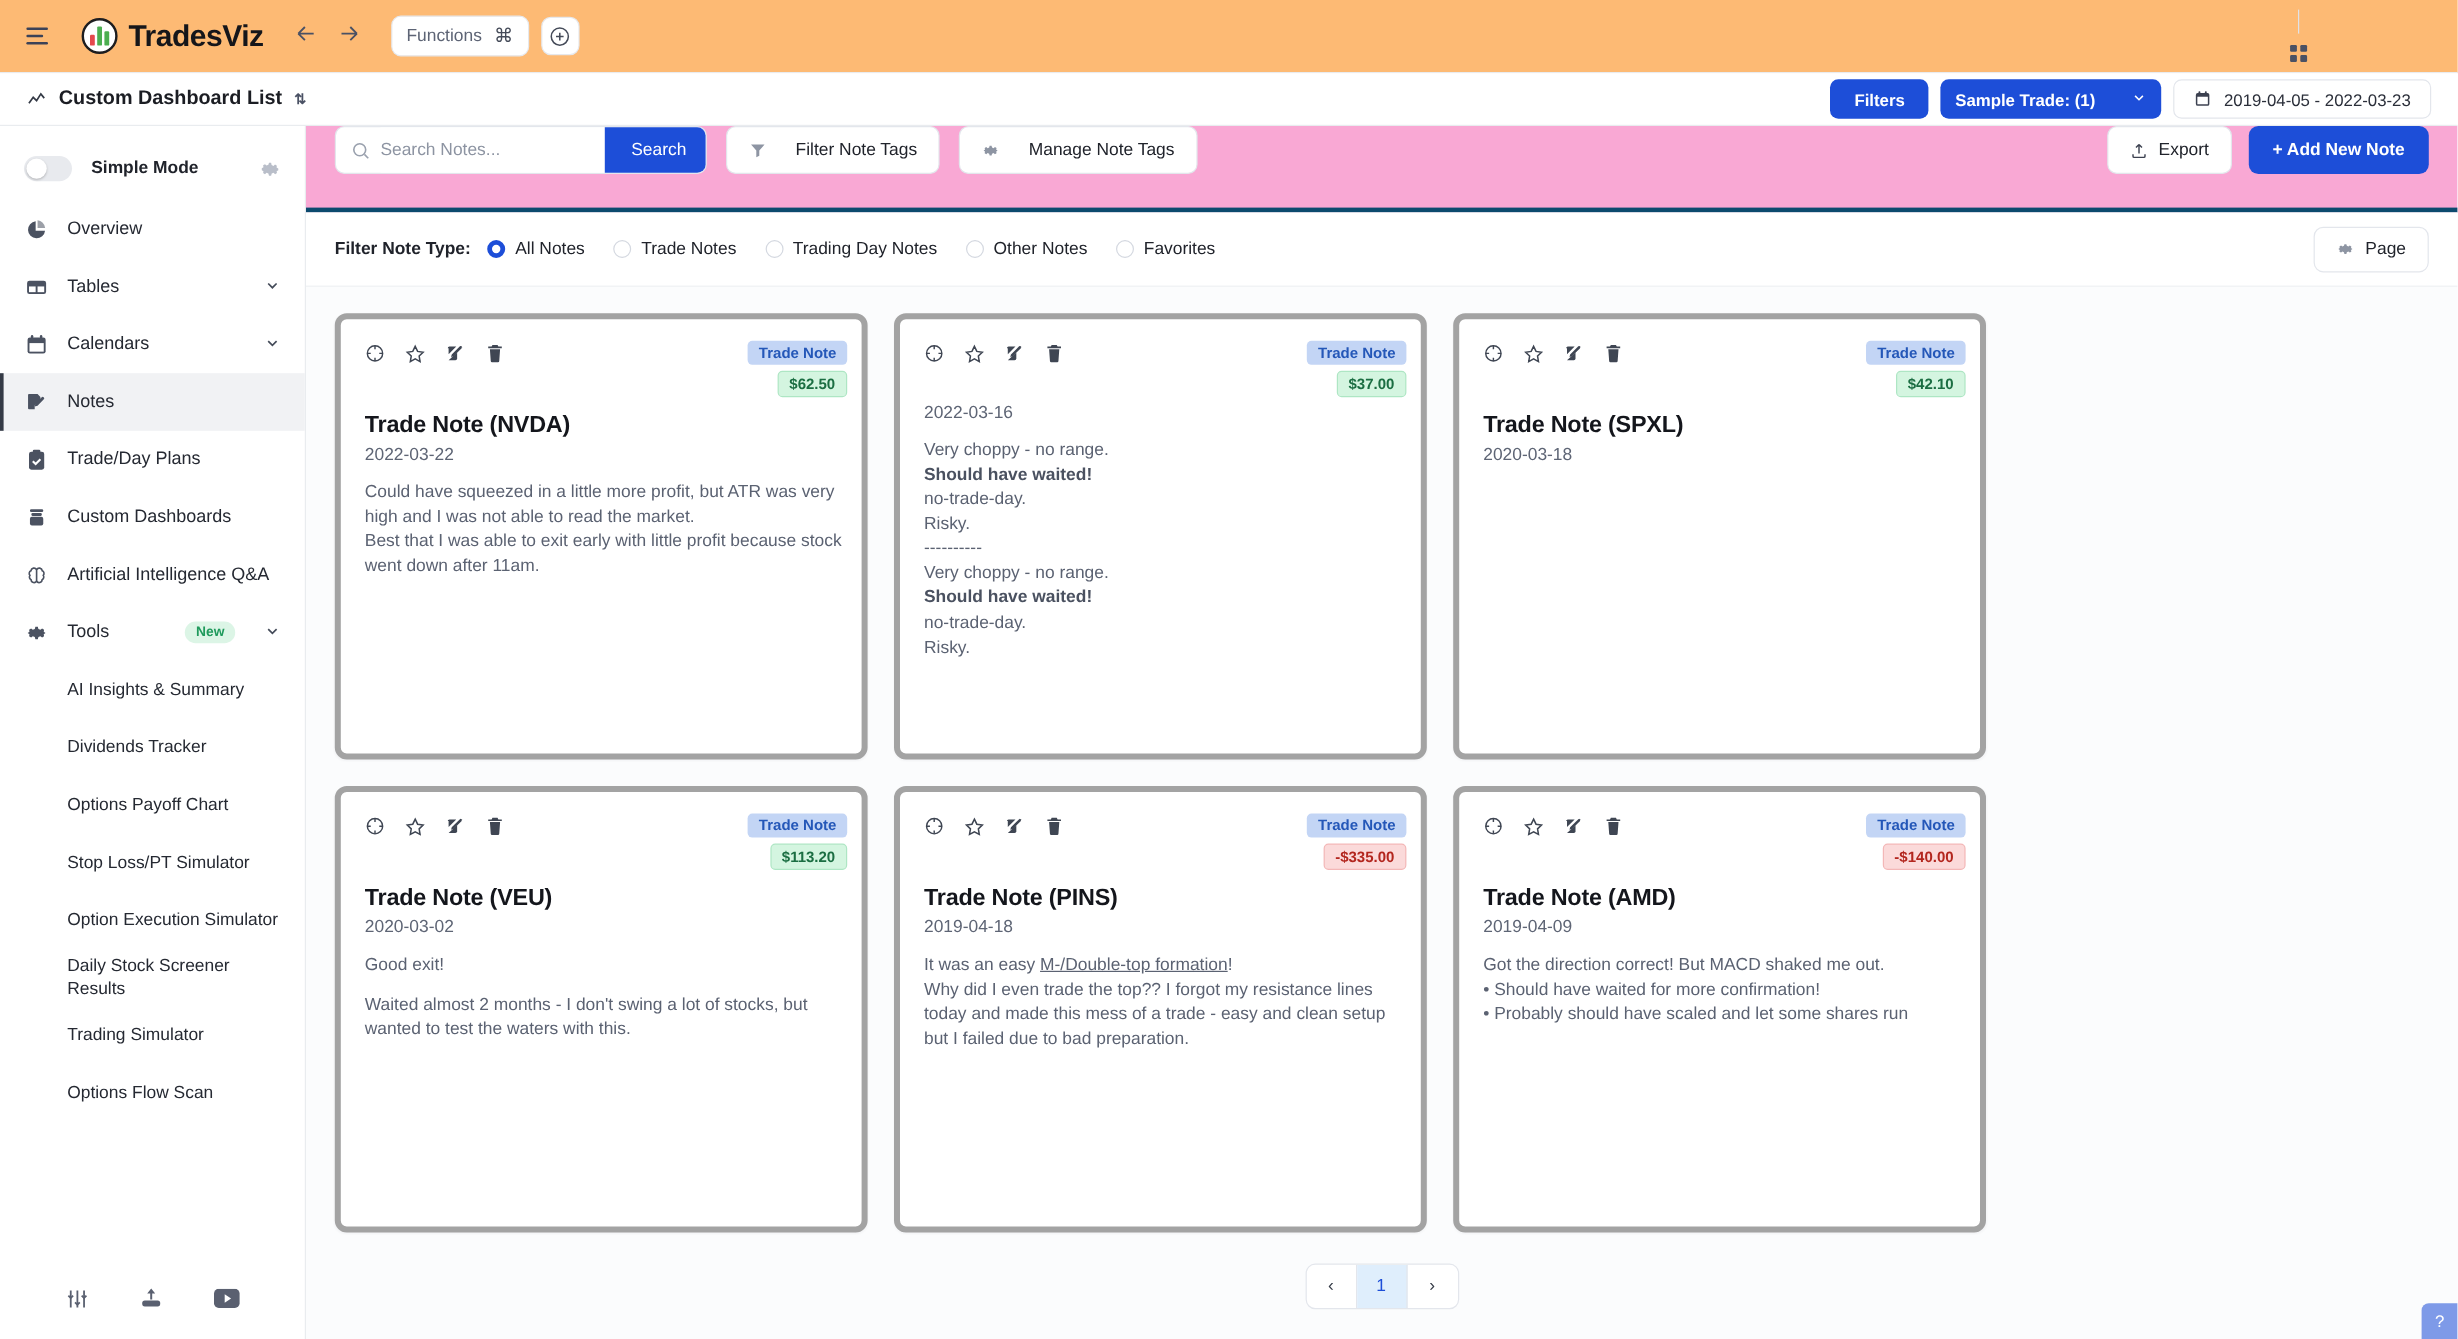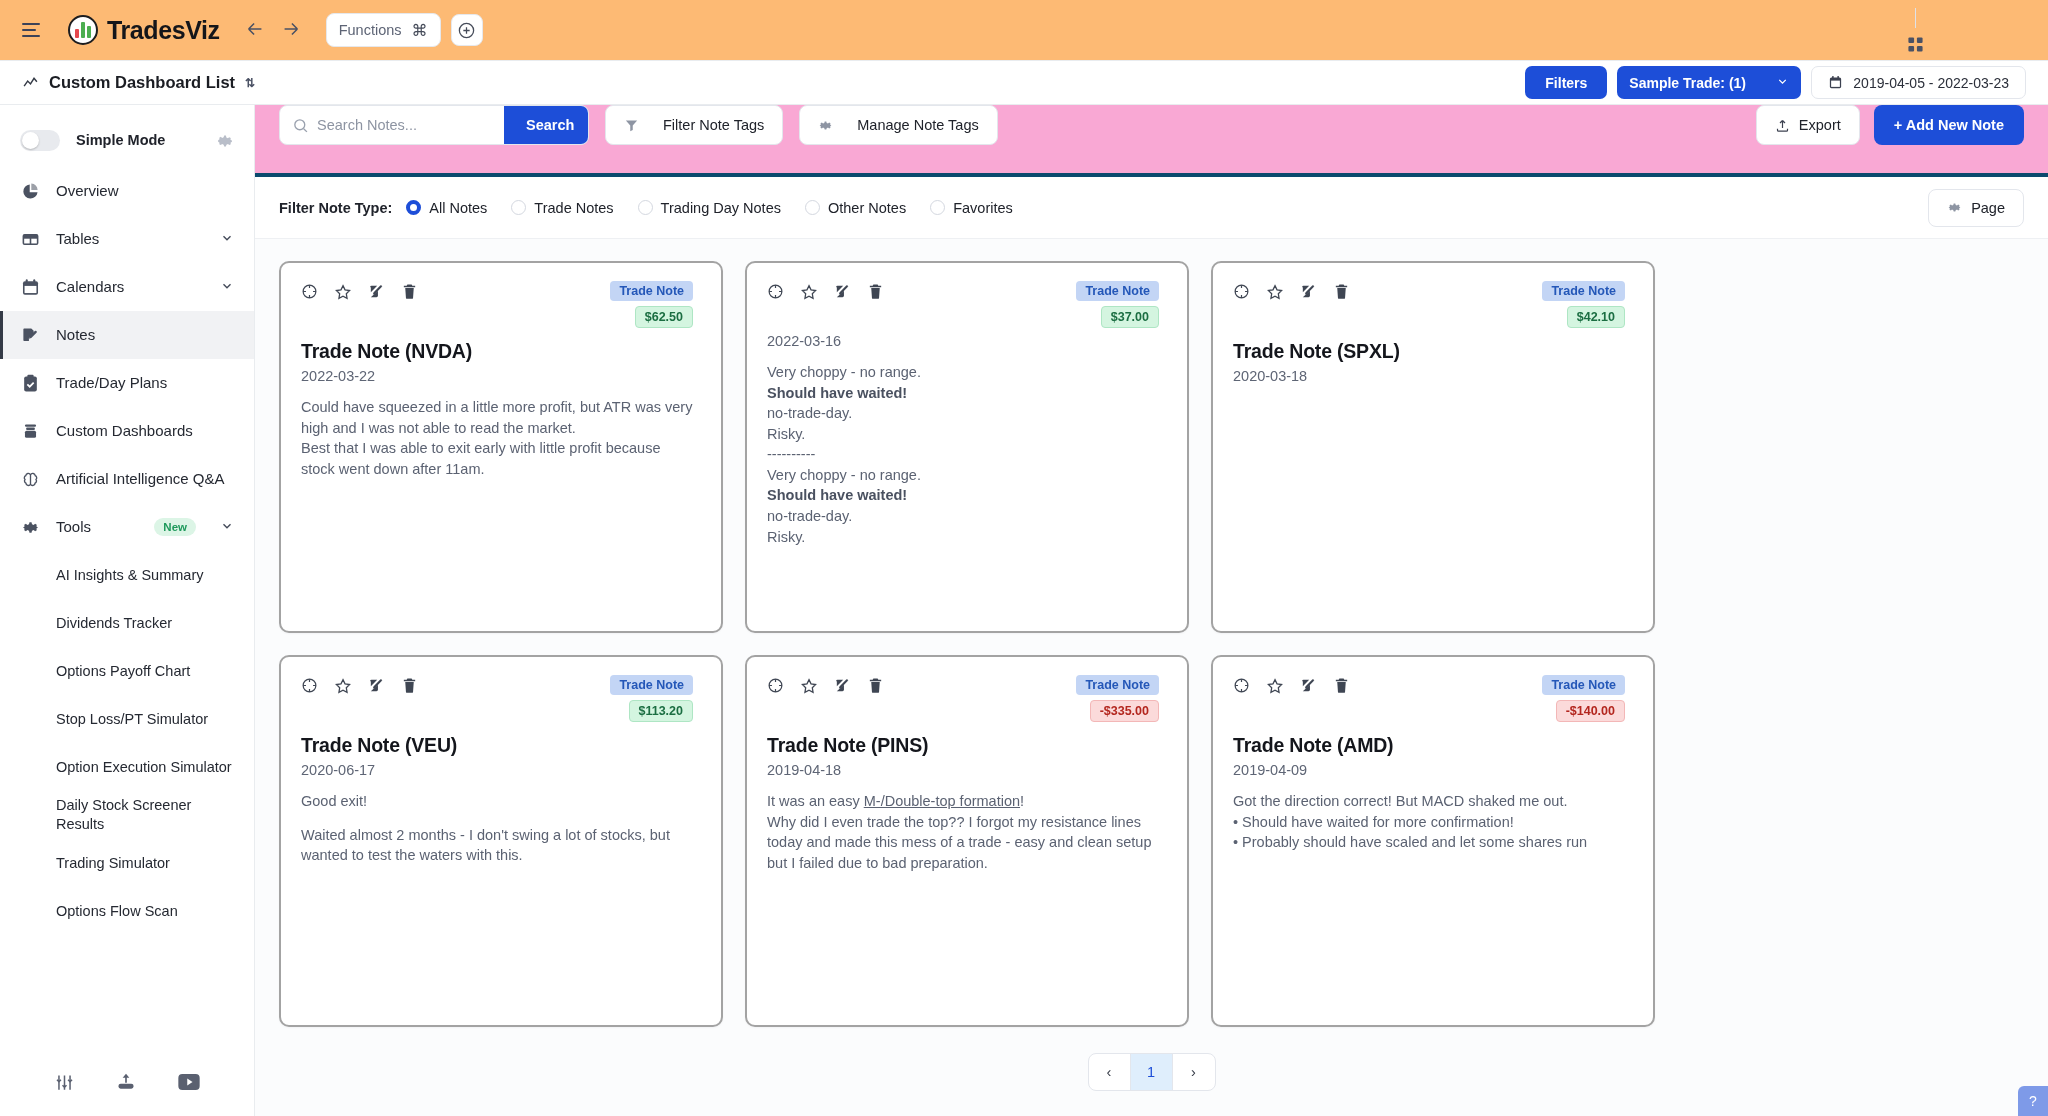--- a/index.html
+++ b/index.html
@@ -102,38 +102,38 @@
   .sidebar-footer { position:absolute; bottom:0; left:0; width:255px; height:68px; display:flex; align-items:center; justify-content:center; gap:42px; color:#5a6070; }
   .sf-ico { cursor:pointer; display:flex; }
 
   
   .main { position:absolute; top:105px; left:255px; width:1793px; height:1011px; background:#fbfcfd; overflow:hidden; }
   .toolbar { height:72px; background:#f9a8d4; border-bottom:4px solid #0c4a6e; display:flex; align-items:flex-start; padding:0 24px; }
   .search-wrap { display:flex; align-items:center; height:40px; border:1px solid #e3e6ec; border-radius:8px; overflow:hidden; background:#fff; width:310px; }
   .search-wrap .ico { padding:0 8px 0 12px; color:#9aa1ae; display:flex; }
   .search-wrap input { flex:1; border:none; outline:none; font-size:14.5px; color:#333; font-family:inherit; height:100%; }
   .search-wrap input::placeholder { color:#8d94a2; }
-  .search-btn { background:#1d4ed8; color:#fff; border:none; height:40px; padding:0 22px; font-size:14.5px; font-weight:700; cursor:pointer; font-family:inherit; }
+  .search-btn { background:#1d4ed8; color:#fff; border:none; height:40px; padding:0 22px; font-size:14.5px; font-weight:400; cursor:pointer; font-family:inherit; }
   .tb-pill { margin-left:16px; height:40px; border:1px solid #e3e6ec; border-radius:8px; background:#fff; display:flex; align-items:center; gap:24px; padding:0 18px; font-size:14.5px; color:#20232b; cursor:pointer; }
   .tb-right { margin-left:auto; display:flex; align-items:center; gap:14px;padding-left:40px; }
   .export-btn { height:40px; border:1px solid #e3e6ec; border-radius:8px; background:#fff; display:flex; align-items:center; gap:9px; padding:0 18px; font-size:14.5px; color:#20232b; cursor:pointer; }
   .add-note-btn { height:40px; background:#1d4ed8; color:#fff; border:none; border-radius:8px; display:flex; align-items:center; gap:7px; padding:0 20px; font-size:14.5px; font-weight:600; cursor:pointer; font-family:inherit;}
 
   .filterrow { height:62px; background:#fff; border-bottom:1px solid #eef0f3; display:flex; align-items:center; padding:0 24px; }
   .filter-label { font-size:14.5px; font-weight:600; color:#20232b; margin-right:14px; }
   .radio-opt { display:flex; align-items:center; gap:8px; margin-right:24px; font-size:14.5px; color:#20232b; cursor:pointer; }
   .radio { width:15px; height:15px; border-radius:50%; border:1.6px solid #d4d8e0; flex:none; position:relative; background:#fff; }
   .radio.on { border-color:#1d4ed8; border-width:4.5px; }
   .page-btn { margin-left:auto; height:38px; border:1px solid #e3e6ec; border-radius:8px; background:#fff; display:flex; align-items:center; gap:9px; padding:0 18px; font-size:14.5px; color:#20232b; cursor:pointer; }
 
   
   .grid { padding:22px 24px 0 24px; display:flex; flex-wrap:wrap; gap:22px; }
   .card {
-    width:444px; background:#fff; border:2px solid #a3a3a3; border-radius:10px;
-    padding:18px 28px 20px 20px; box-shadow:0 1px 2px rgba(16,24,40,.04);
+    width:444px; background:#fff; border:5px solid #a3a3a3; border-radius:10px;
+    padding:18px 12px 20px 20px; box-shadow:0 1px 2px rgba(16,24,40,.04);
   }
   .card.r1 { min-height:372px; }
   .card.r2 { min-height:280px; }
   .card-head { display:flex; align-items:flex-start; }
   .card-icons { display:flex; gap:16px; color:#3f4653; padding-top:2px; }
   .card-icons .ci { cursor:pointer; display:flex; }
   .card-tags { margin-left:auto; display:flex; flex-direction:column; align-items:flex-end; gap:5px; }
   .tag-type { background:#c3d5f5; color:#2457b8; font-size:12.5px; font-weight:600; border-radius:4px; padding:3px 9px; }
   .tag-pnl { font-size:12.5px; font-weight:600; border-radius:4px; padding:3px 9px; border:1px solid; }
   .tag-pnl.pos { background:#d4f5e0; color:#1b6e42; border-color:#aee6c4; }
@@ -623,21 +623,21 @@
                 <path d="M6 7h12l-1 14a1.5 1.5 0 01-1.5 1.4h-7A1.5 1.5 0 017 21L6 7z"></path>
               </svg>
             </span>
           </div>
           <div class="card-tags">
             <span class="tag-type">Trade Note</span>
             <span class="tag-pnl pos">$113.20</span>
           </div>
         </div>
         <div class="card-title">Trade Note (VEU)</div>
-        <div class="card-date">2020-06-17</div>
+        <div class="card-date">2020-03-02</div>
         <div class="card-body">
           <div>Good exit!</div>
           <div class="sp"></div>
           <div>Waited almost 2 months - I don't swing a lot of stocks, but wanted to test the waters with this.</div>
         </div>
       </div>
       <div class="card r2">
         <div class="card-head">
           <div class="card-icons">
             <span class="ci">

